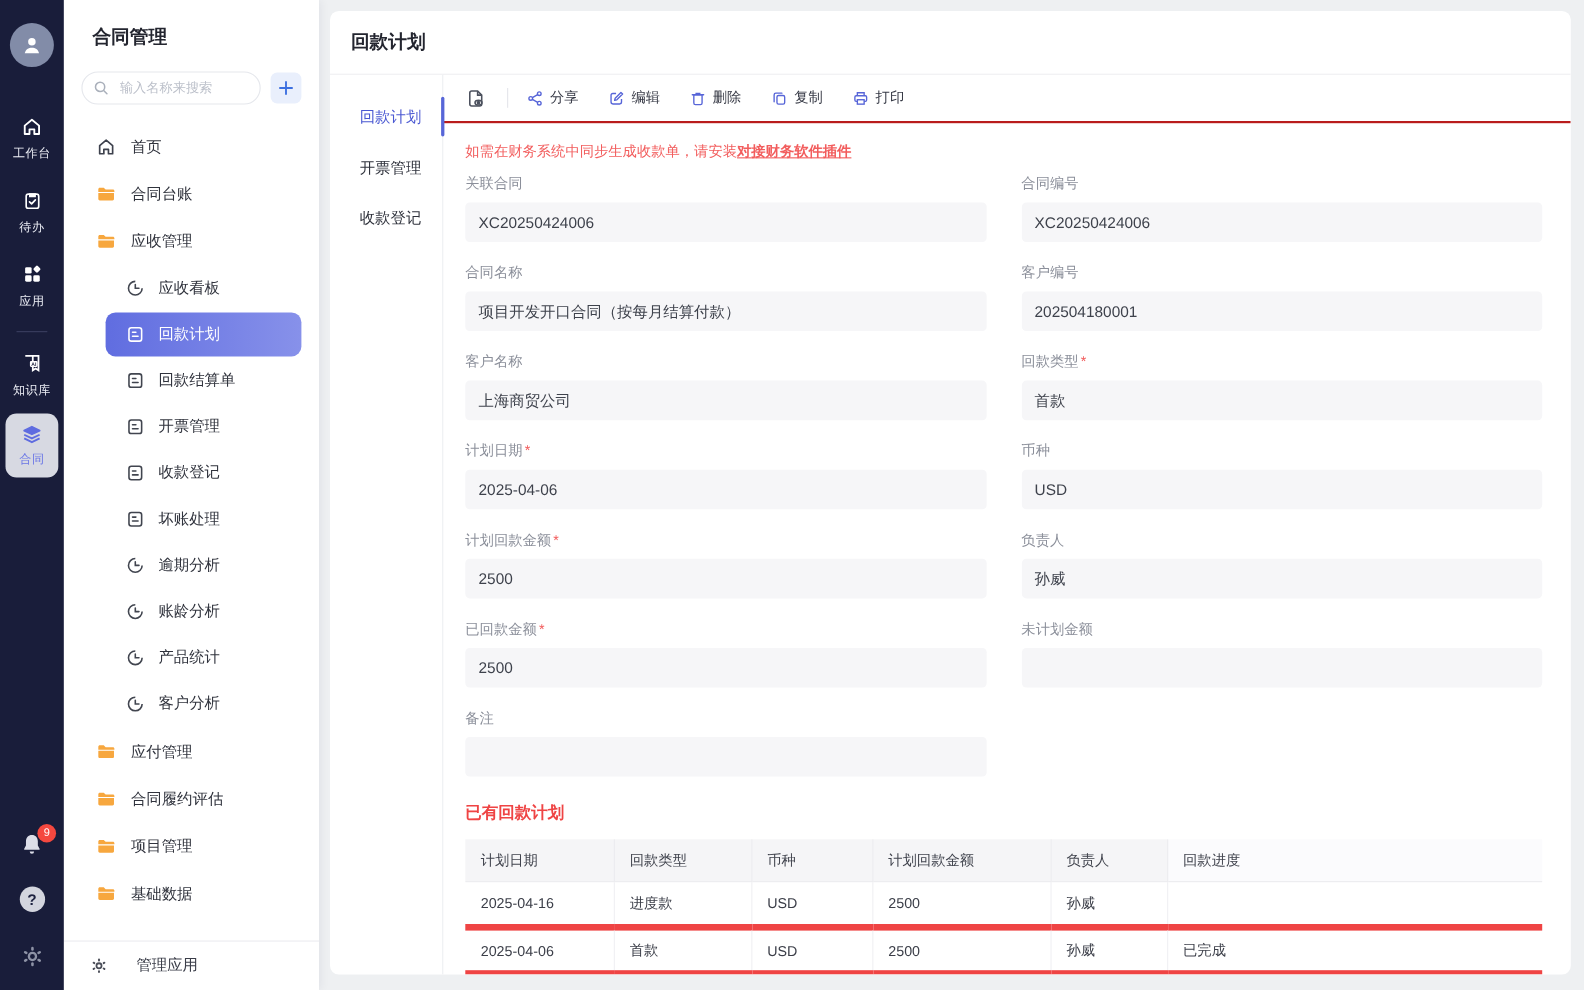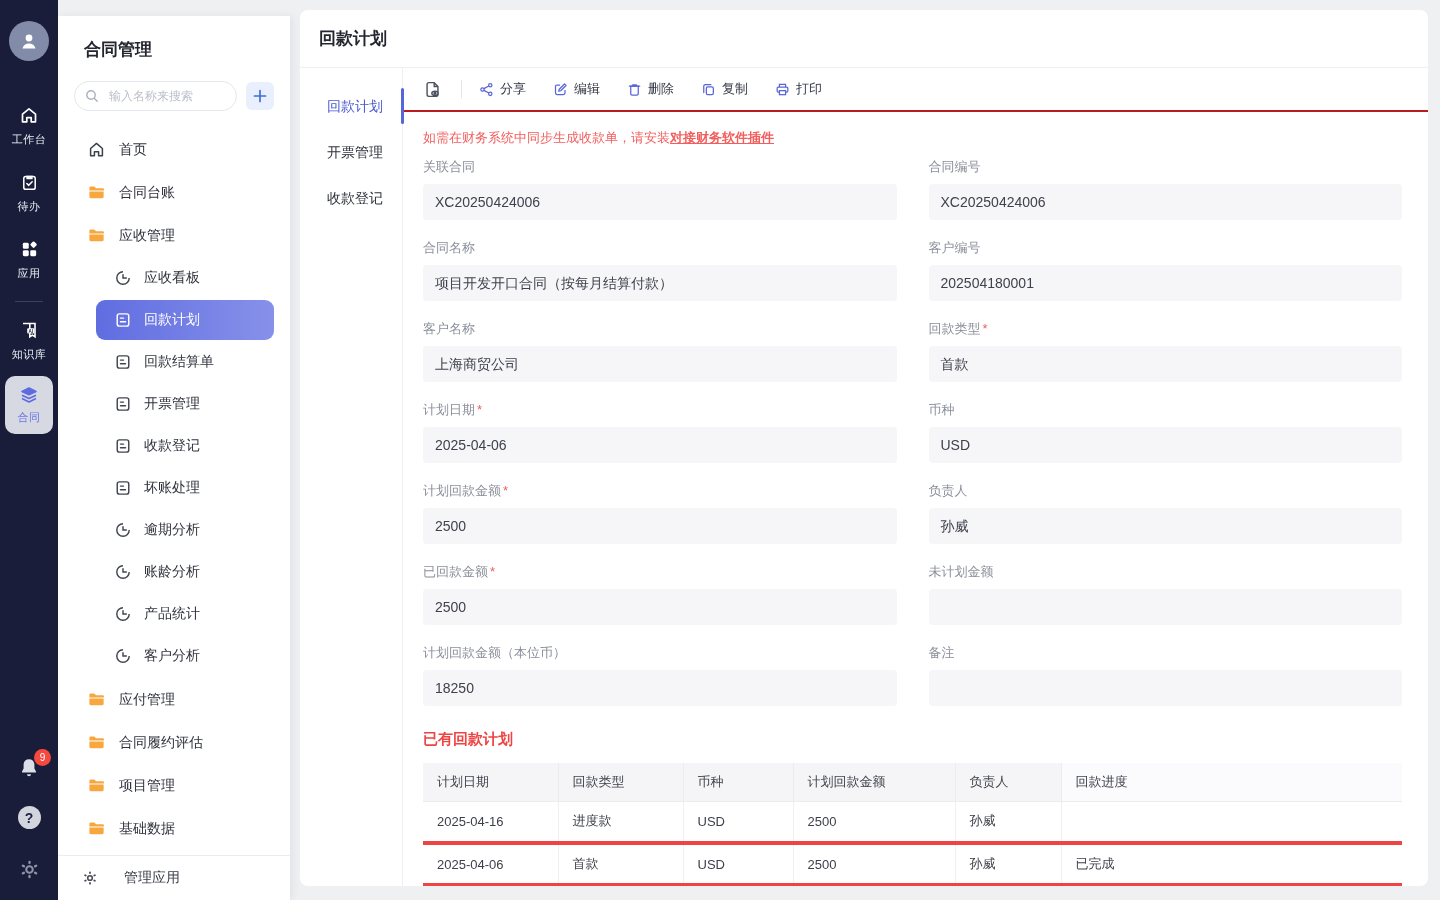--- a/index.html
+++ b/index.html
@@ -15,21 +15,21 @@
   .rail-divider { width:28px; height:1px; background:#3a3f60; margin:20px 0 18px; }
   .app-tile { width:48px; height:58px; border-radius:10px; background:#d7d9e2; margin-top:14px; display:flex; flex-direction:column; align-items:center; justify-content:center; gap:5px; cursor:pointer; }
   .app-tile .rail-label { color:#6a76e6; }
   .rail-spacer { flex:1; }
   .bell-wrap { position:relative; cursor:pointer; margin-bottom:26px; }
   .badge { position:absolute; top:-7px; right:-10px; min-width:17px; height:17px; border-radius:9px; background:#f5483f; color:#fff; font-size:10px; display:flex; align-items:center; justify-content:center; padding:0 4px; }
   .help-circle { width:23px; height:23px; border-radius:50%; background:#d3d5de; color:#1d2240; font-size:14px; font-weight:700; display:flex; align-items:center; justify-content:center; cursor:pointer; margin-bottom:30px; }
   .rail-gear { margin-bottom:20px; cursor:pointer; }
 
   
-  .sidebar { position:absolute; left:58px; top:16px; bottom:0; width:232px; background:#fff; box-shadow:3px 0 8px rgba(20,24,60,.06); z-index:20; }
+  .sidebar { position:absolute; left:58px; top:0; bottom:0; width:232px; background:#fff; box-shadow:3px 0 8px rgba(20,24,60,.06); z-index:20; }
   .sb-title { padding:22px 0 0 26px; font-size:17px; font-weight:700; color:#23252f; }
   .sb-search { display:flex; align-items:center; gap:9px; margin:20px 16px 0; }
   .search-pill { flex:1; height:30px; border:1px solid #e5e7ec; border-radius:15px; display:flex; align-items:center; padding:0 10px; background:#fff; }
   .search-pill input { border:none; outline:none; flex:1; font-size:12px; color:#4a4d57; margin-left:10px; width:100%; background:transparent; font-family:inherit; }
   .search-pill input::placeholder { color:#bcc0ca; }
   .plus-btn { width:28px; height:28px; border-radius:6px; background:#e9effc; border:none; display:flex; align-items:center; justify-content:center; cursor:pointer; }
   .menu { margin-top:17px; padding:0 16px; }
   .mi { height:43px; display:flex; align-items:center; font-size:14px; color:#30333d; cursor:pointer; border-radius:9px; }
   .mi .ic { display:flex; margin-right:13px; }
   .mi.top { padding-left:13px; }
@@ -58,21 +58,21 @@
   .form { padding:4px 26px 0 20px; display:grid; grid-template-columns:repeat(2,1fr); column-gap:32px; }
   .field { margin-bottom:19px; }
   .f-label { font-size:13px; color:#8b8f9a; margin-bottom:8px; }
   .req { color:#f25d5d; margin-left:2px; }
   .f-value { height:36px; background:#f6f6f8; border-radius:4px; padding:0 12px; line-height:36px; font-size:14px; color:#3e424c; white-space:nowrap; overflow:hidden; cursor:default; }
   .section-title { margin:5px 0 14px 20px; font-size:15px; font-weight:700; color:#ef4444; }
   .table-wrap { margin:0 26px 0 20px; }
   table { width:100%; border-collapse:collapse; font-size:13px; table-layout:fixed; }
   th { background:#f5f5f7; font-weight:400; color:#41444e; text-align:left; height:38px; padding:0 14px; border-right:1px solid #ececef; border-bottom:1px solid #ececef; }
   th:last-child { background:#fbfbfd; border-right:none; }
-  td { height:42px; padding:0 14px; color:#3c3f49; border-right:1px solid #f0f0f3; border-bottom:4px solid #ef4444; }
+  td { height:42px; padding:0 14px; color:#3c3f49; border-right:1px solid #f0f0f3; border-bottom:6px solid #ef4444; }
   td:last-child { border-right:none; }
   svg { display:block; }
 </style>
 </head>
 <body>
 
 <div class="rail">
   <div class="avatar">
     <span>
       <svg width="22" height="22" viewBox="0 0 22 22">
@@ -495,24 +495,20 @@
             </div>
           <div class="field">
               <div class="f-label"><span>已回款金额</span><span class="req">*</span></div>
               <div class="f-value">2500</div>
             </div>
           <div class="field">
               <div class="f-label"><span>未计划金额</span><span class="req"></span></div>
               <div class="f-value"></div>
             </div>
 
-          <div class="field">
-              <div class="f-label"><span>计划回款金额（本位币）</span><span class="req"></span></div>
-              <div class="f-value">18250</div>
-            </div>
           <div class="field">
               <div class="f-label"><span>备注</span><span class="req"></span></div>
               <div class="f-value"></div>
             </div>
         </div>
 
         <div class="section-title">已有回款计划</div>
 
         <div class="table-wrap">
           <table>

